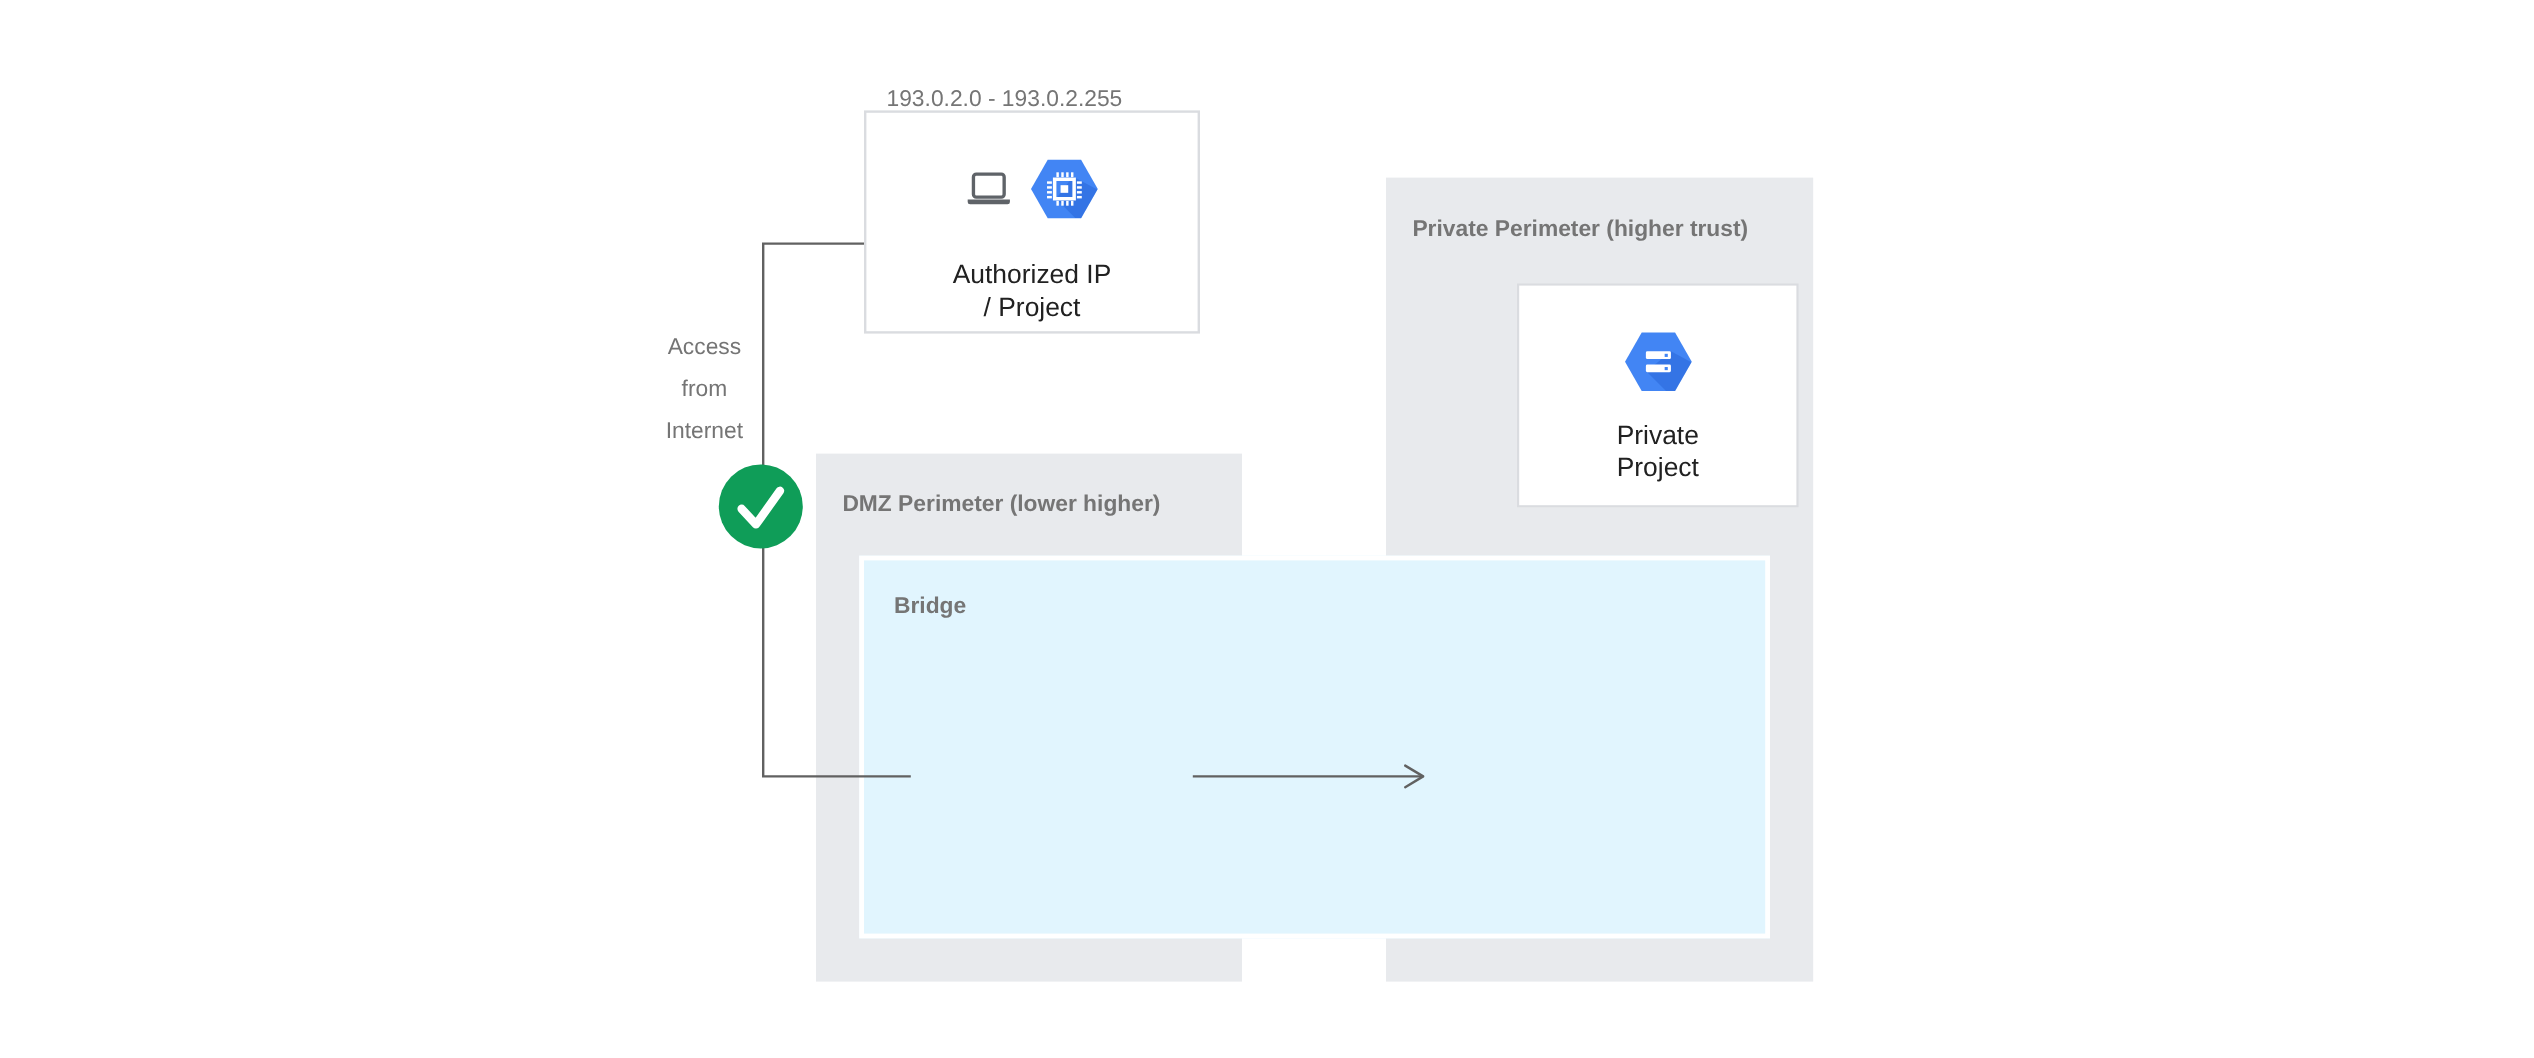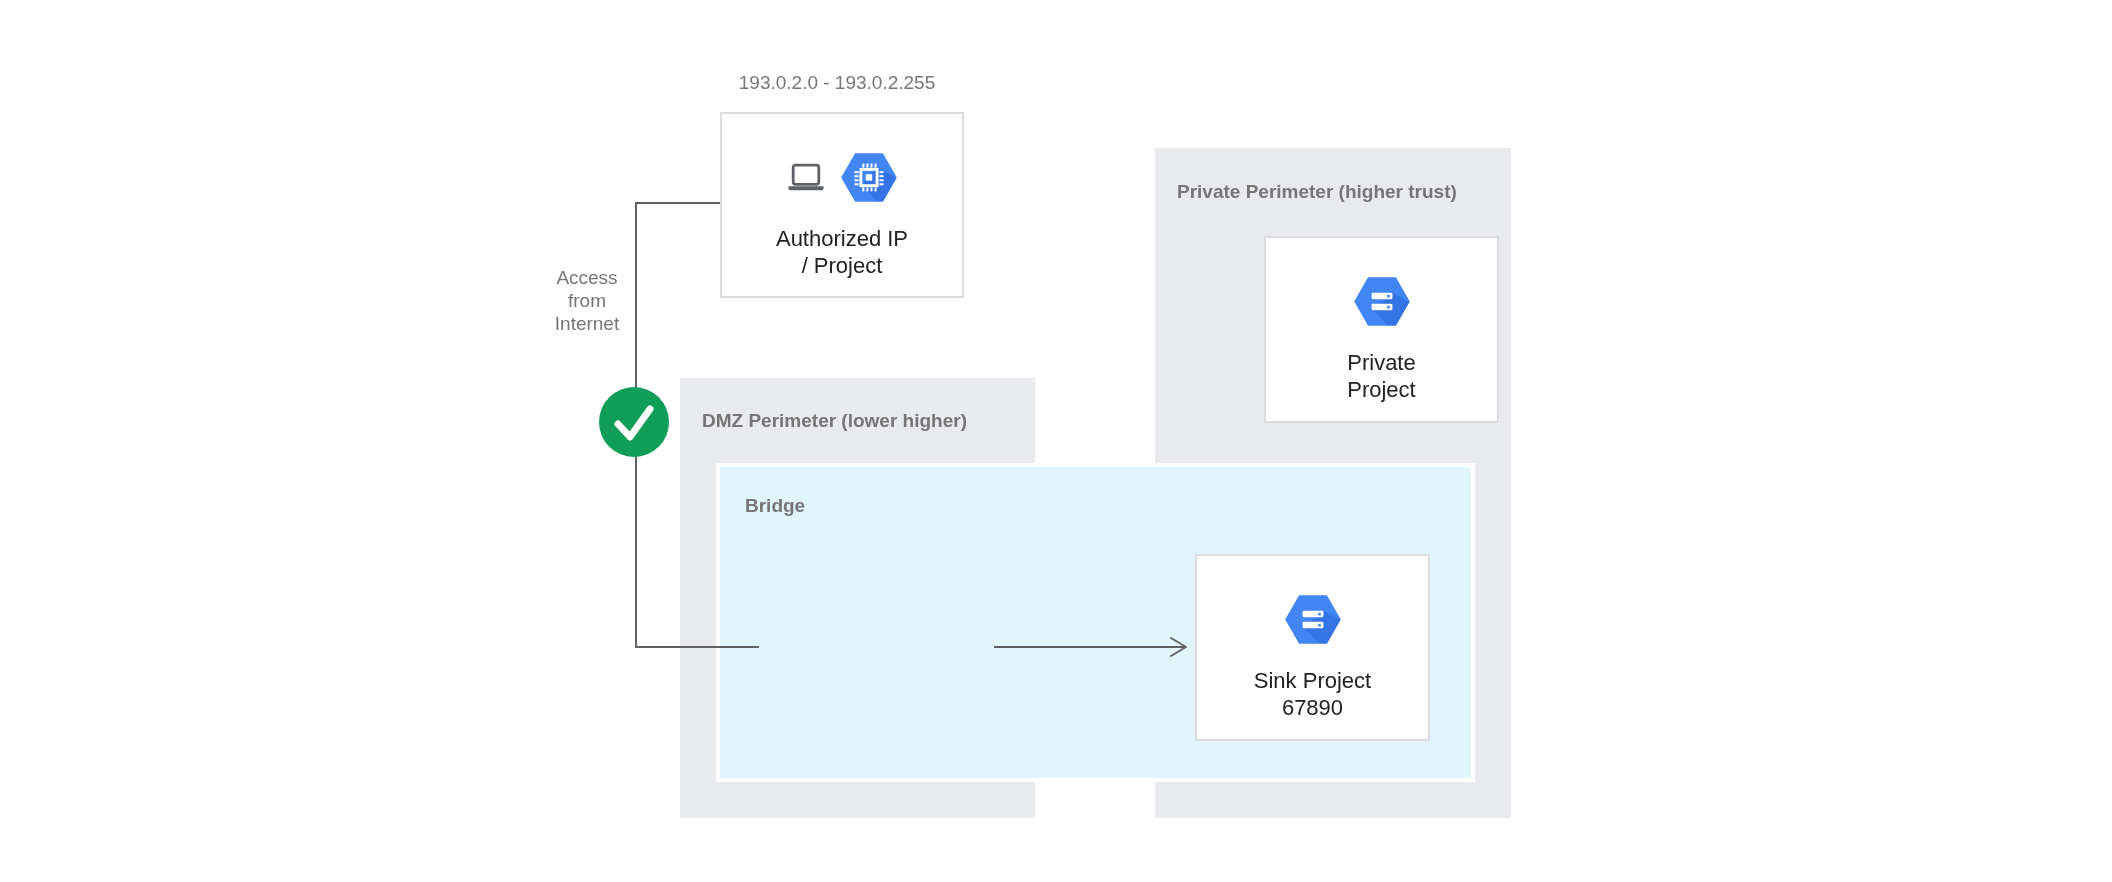--- a/index.html
+++ b/index.html
@@ -28,29 +28,29 @@
           background:var(--bridge-fill);border:4px solid #fff;
           padding:28px 0 0 25px;z-index:2;}
 
   .node{position:absolute;width:235px;height:187px;background:#fff;
         border:2px solid var(--node-border);z-index:4;
         display:flex;flex-direction:column;align-items:center;text-align:center;}
   .node .icons{margin-top:36px;height:55px;display:flex;align-items:center;gap:14px;}
   .node .label{margin-top:20px;font-size:22px;line-height:27px;color:var(--text-dark);}
   .node .label span{display:block;}
 
-  #authorized-node{left:720px;top:112px;width:244px;height:186px;}
+  #authorized-node{left:720px;top:92px;width:280px;height:186px;gap:10px;}
   #source-node{left:759px;top:554px;}
   #sink-node{left:1195px;top:554px;}
   #private-node{left:1264px;top:236px;}
 
   .floating-label{position:absolute;color:var(--label-gray);font-size:19px;text-align:center;z-index:1;}
   #ip-range-label{left:720px;top:72px;width:234px;}
   #access-label{left:517px;top:266px;width:140px;line-height:23px;}
-  #access-label span{display:block;}
+  #access-label span{display:block;margin-top:12px;}
 
   #connector-overlay{position:absolute;left:0;top:0;z-index:3;pointer-events:none;}
 </style>
 </head>
 <body>
 
 <div class="canvas">
 
   <div class="floating-label" id="ip-range-label">193.0.2.0 - 193.0.2.255</div>
 
@@ -116,41 +116,20 @@
         <rect x="44.5" y="38.5" width="11" height="11" fill="#fff"></rect>
       </svg>
     </div>
     <div class="label">
       <span>Authorized IP</span>
       <span>/ Project</span>
     </div>
   </div>
 
 
-  <div class="node" id="sink-node">
-    <div class="icons">
-      <svg width="58" height="51" viewBox="0 0 100 88">
-        <defs>
-            <clipPath id="hexclip-c">
-              <polygon points="26,2 74,2 98,44 74,86 26,86 2,44"></polygon>
-            </clipPath>
-          </defs>
-        <polygon points="26,2 74,2 98,44 74,86 26,86 2,44" style="fill:var(--hexagon-blue)"></polygon>
-        <polygon points="33,58 61,86 77,86 98,45 68,29" style="fill:var(--hexagon-shadow)" opacity="0.35" clip-path="url(#hexclip-c)"></polygon>
-        <rect x="32" y="29" width="36" height="11" rx="2" fill="#fff"></rect>
-        <rect x="32" y="48" width="36" height="11" rx="2" fill="#fff"></rect>
-        <rect x="59" y="32.5" width="4.5" height="4.5" style="fill:var(--hexagon-blue)"></rect>
-        <rect x="59" y="51.5" width="4.5" height="4.5" style="fill:var(--hexagon-blue)"></rect>
-      </svg>
-    </div>
-    <div class="label">
-      <span>Sink Project</span>
-      <span>67890</span>
-    </div>
-  </div>
 
   <div class="node" id="private-node">
     <div class="icons">
       <svg width="58" height="51" viewBox="0 0 100 88">
         <defs>
             <clipPath id="hexclip-d">
               <polygon points="26,2 74,2 98,44 74,86 26,86 2,44"></polygon>
             </clipPath>
           </defs>
         <polygon points="26,2 74,2 98,44 74,86 26,86 2,44" style="fill:var(--hexagon-blue)"></polygon>

